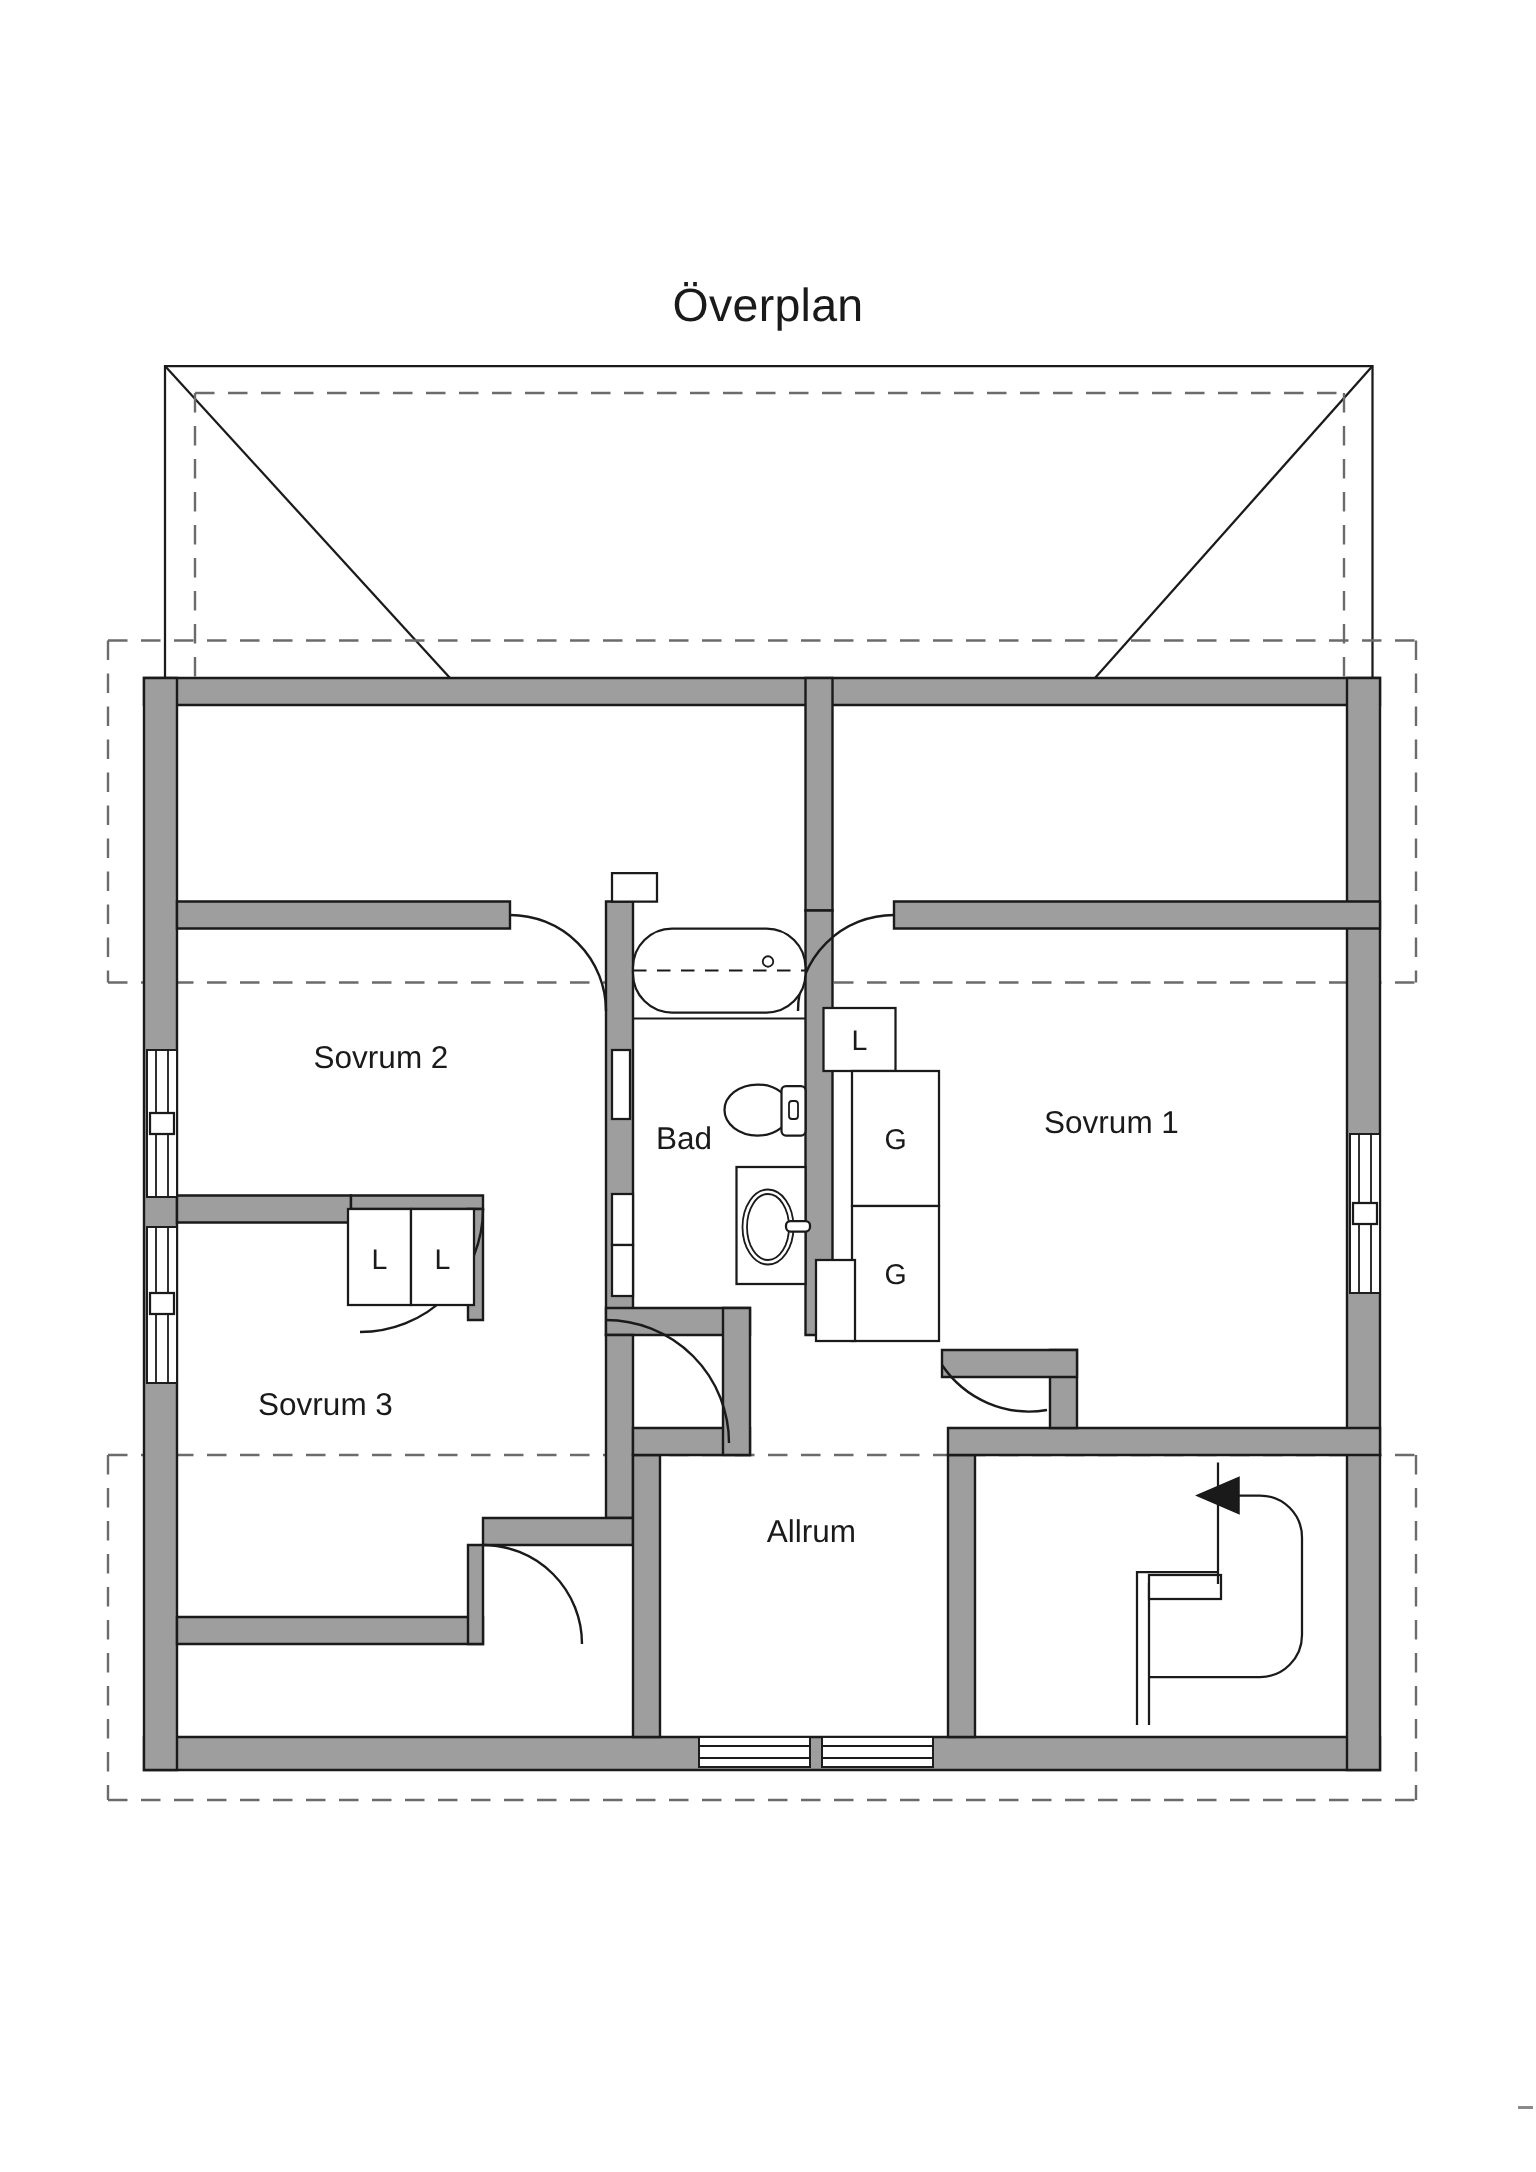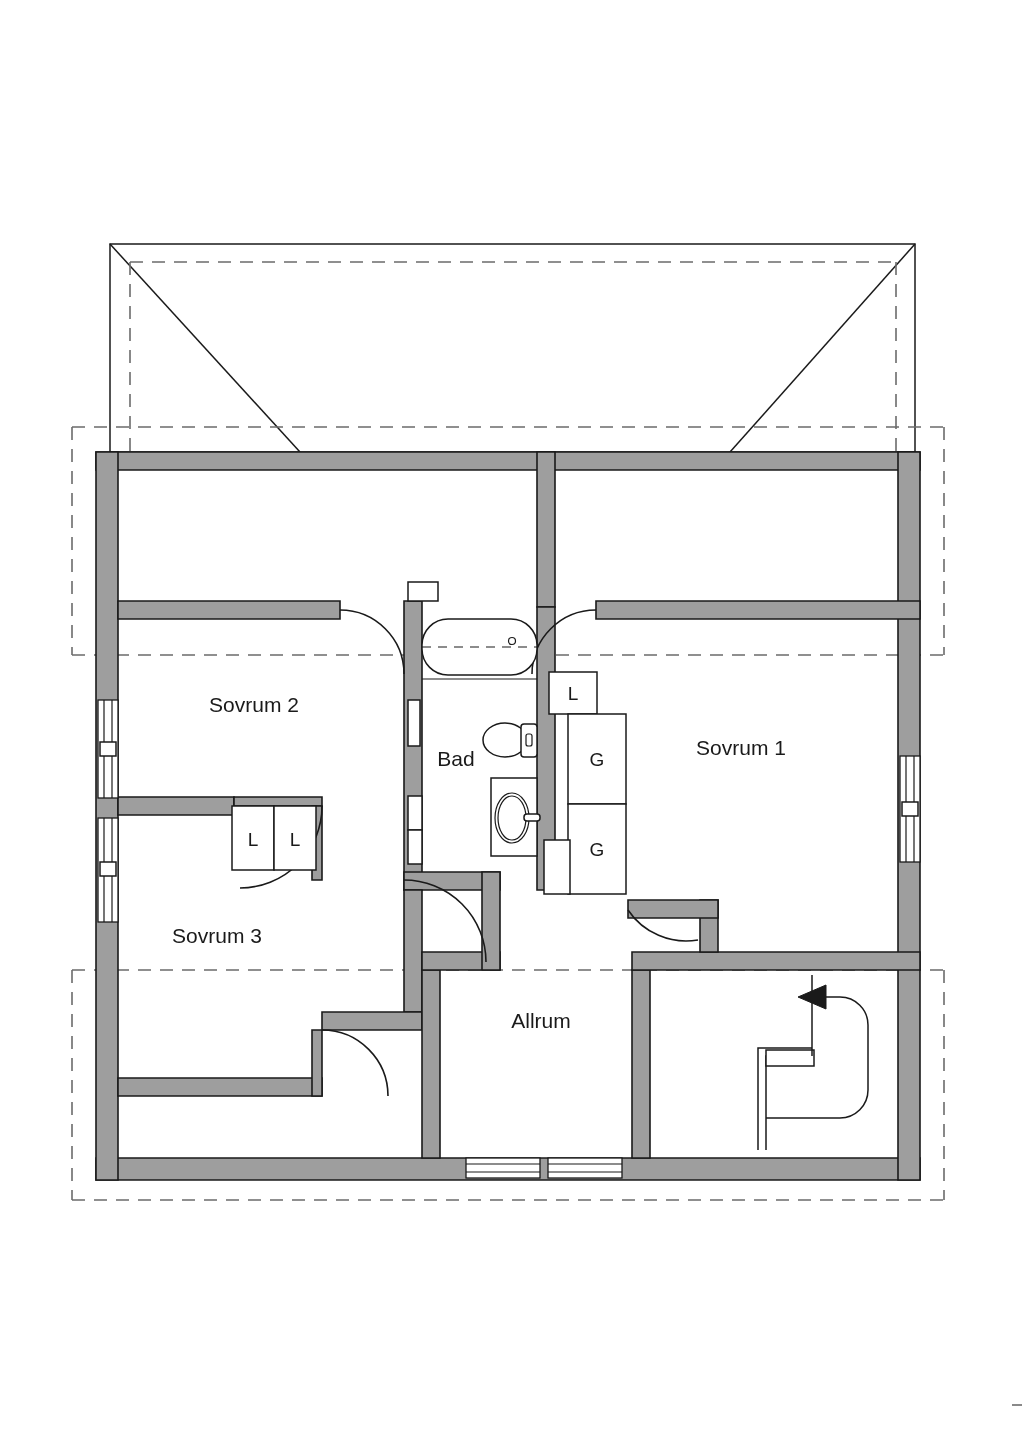--- a/index.html
+++ b/index.html
@@ -106,20 +106,21 @@
     width: 10px;
     height: 2px;
     background: #8a8a8a;
   }
 </style>
 </head>
 <body>
 
 <div id="floorplan-page">
 
+  <div id="plan-title">Överplan</div>
 
   <svg id="plan-svg" width="1024" height="1448" viewBox="0 0 1024 1448">
 
     <g>
       <path class="roofline" d="M110 244 L915 244 L915 452 L110 452 Z"></path>
       <path class="roofline" d="M110 244 L300 452"></path>
       <path class="roofline" d="M915 244 L730 452"></path>
       <path class="dashline" d="M130 262 L896 262"></path>
       <path class="dashline" d="M130 262 L130 452"></path>
       <path class="dashline" d="M896 262 L896 452"></path>

